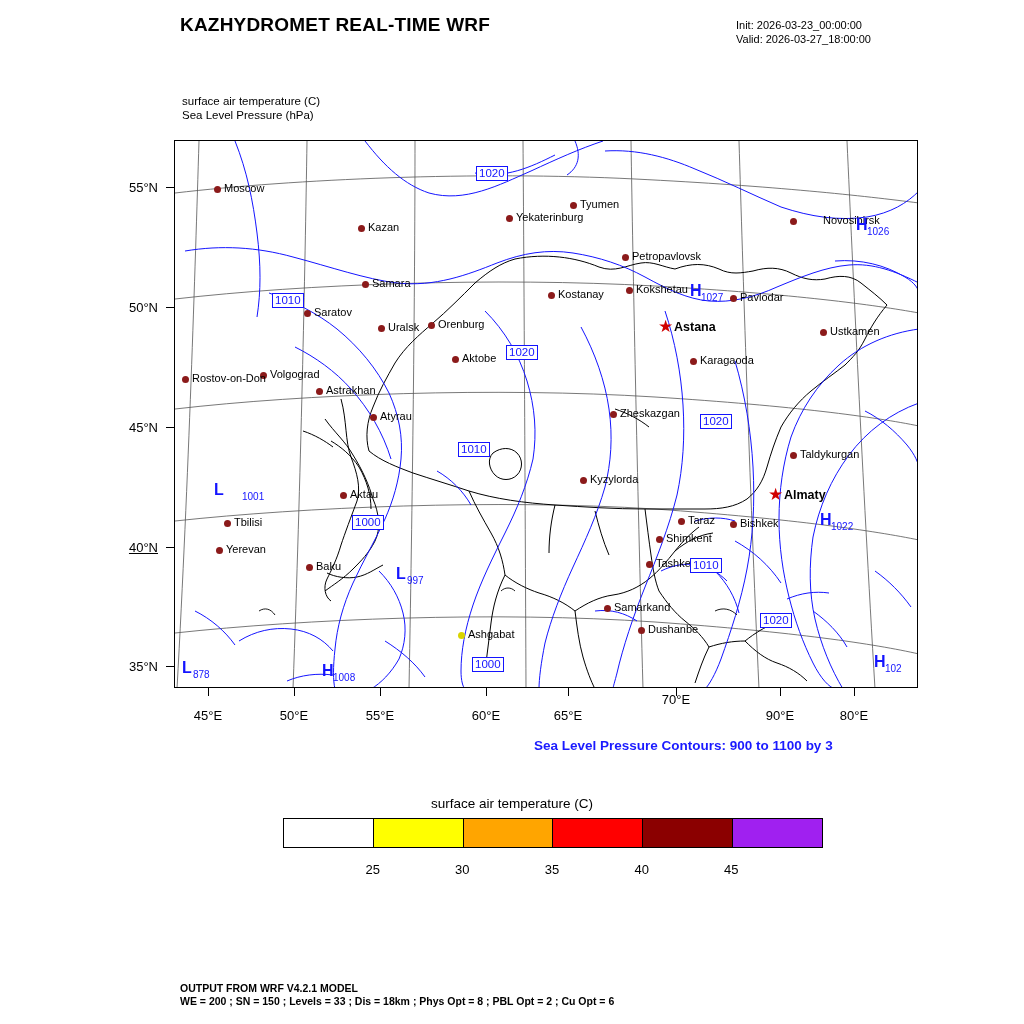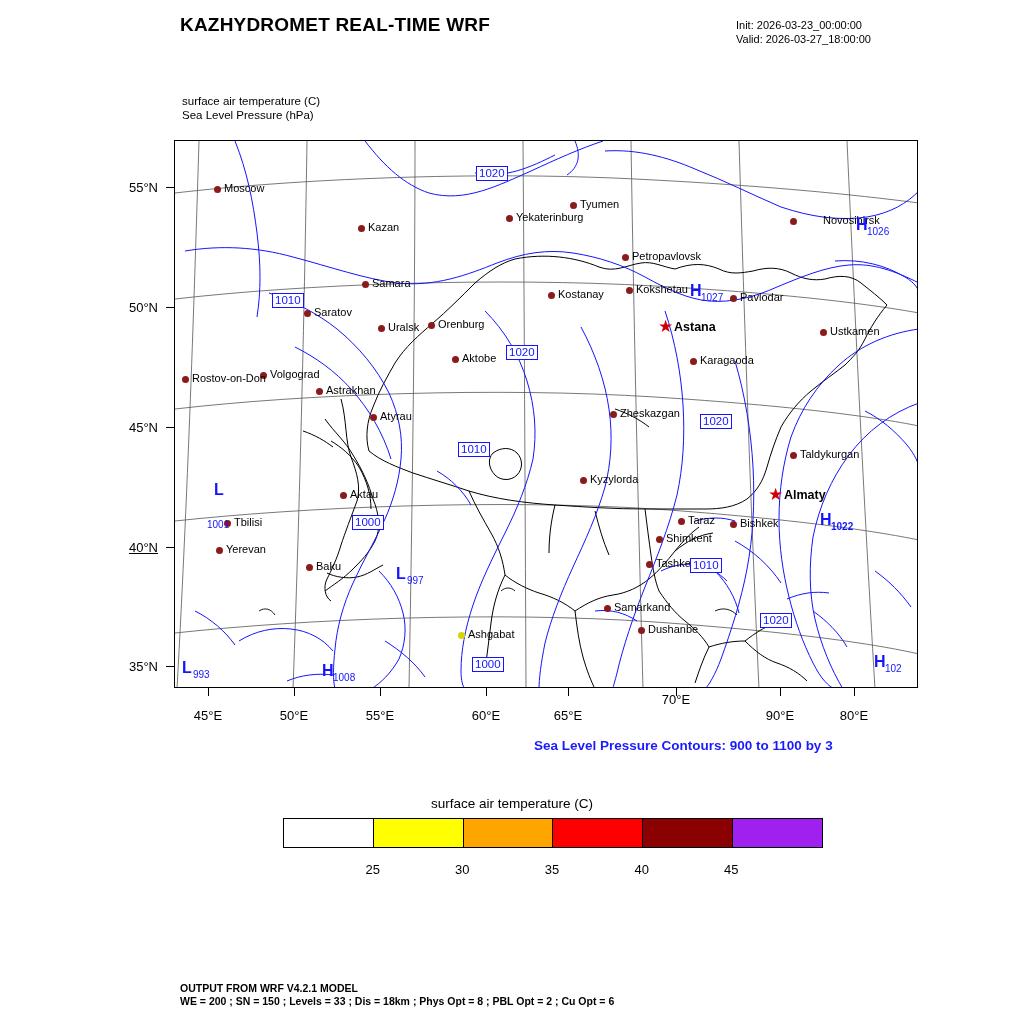--- a/index.html
+++ b/index.html
@@ -284,27 +284,27 @@
     <div class="plabel" style="left: 458px; top: 442px;">1010</div>
     <div class="plabel" style="left: 352px; top: 515px;">1000</div>
     <div class="plabel" style="left: 690px; top: 558px;">1010</div>
     <div class="plabel" style="left: 760px; top: 613px;">1020</div>
     <div class="plabel" style="left: 472px; top: 657px;">1000</div>
     <div class="hl" style="left: 856px; top: 216px;">H</div>
     <div class="hlsub" style="left: 867px; top: 226px;">1026</div>
     <div class="hl" style="left: 690px; top: 282px;">H</div>
     <div class="hlsub" style="left: 701px; top: 292px;">1027</div>
     <div class="hl" style="left: 214px; top: 481px;">L</div>
-    <div class="hlsub" style="left: 207px; top: 491px; margin-top: 28px;">1001</div>
+    <div class="hlsub" style="left: 242px; top: 491px;">1001</div>
     <div class="hl" style="left: 820px; top: 511px;">H</div>
-    <div class="hlsub" style="left: 831px; top: 521px; font-weight: bold;">1022</div>
+    <div class="hlsub" style="left: 831px; top: 521px;">1022</div>
     <div class="hl" style="left: 396px; top: 565px;">L</div>
     <div class="hlsub" style="left: 407px; top: 575px;">997</div>
     <div class="hl" style="left: 182px; top: 659px;">L</div>
-    <div class="hlsub" style="left: 193px; top: 669px;">993</div>
+    <div class="hlsub" style="left: 193px; top: 669px;">878</div>
     <div class="hl" style="left: 322px; top: 662px;">H</div>
     <div class="hlsub" style="left: 333px; top: 672px;">1008</div>
     <div class="hl" style="left: 874px; top: 653px;">H</div>
     <div class="hlsub" style="left: 885px; top: 663px;">102</div>
   </div>
 
 <div class="abs" id="contour-note">Sea Level Pressure Contours: 900 to 1100 by 3</div>
 
 <div class="abs" id="cbtitle">surface air temperature  (C)</div>
 <div class="abs" id="cbar">

